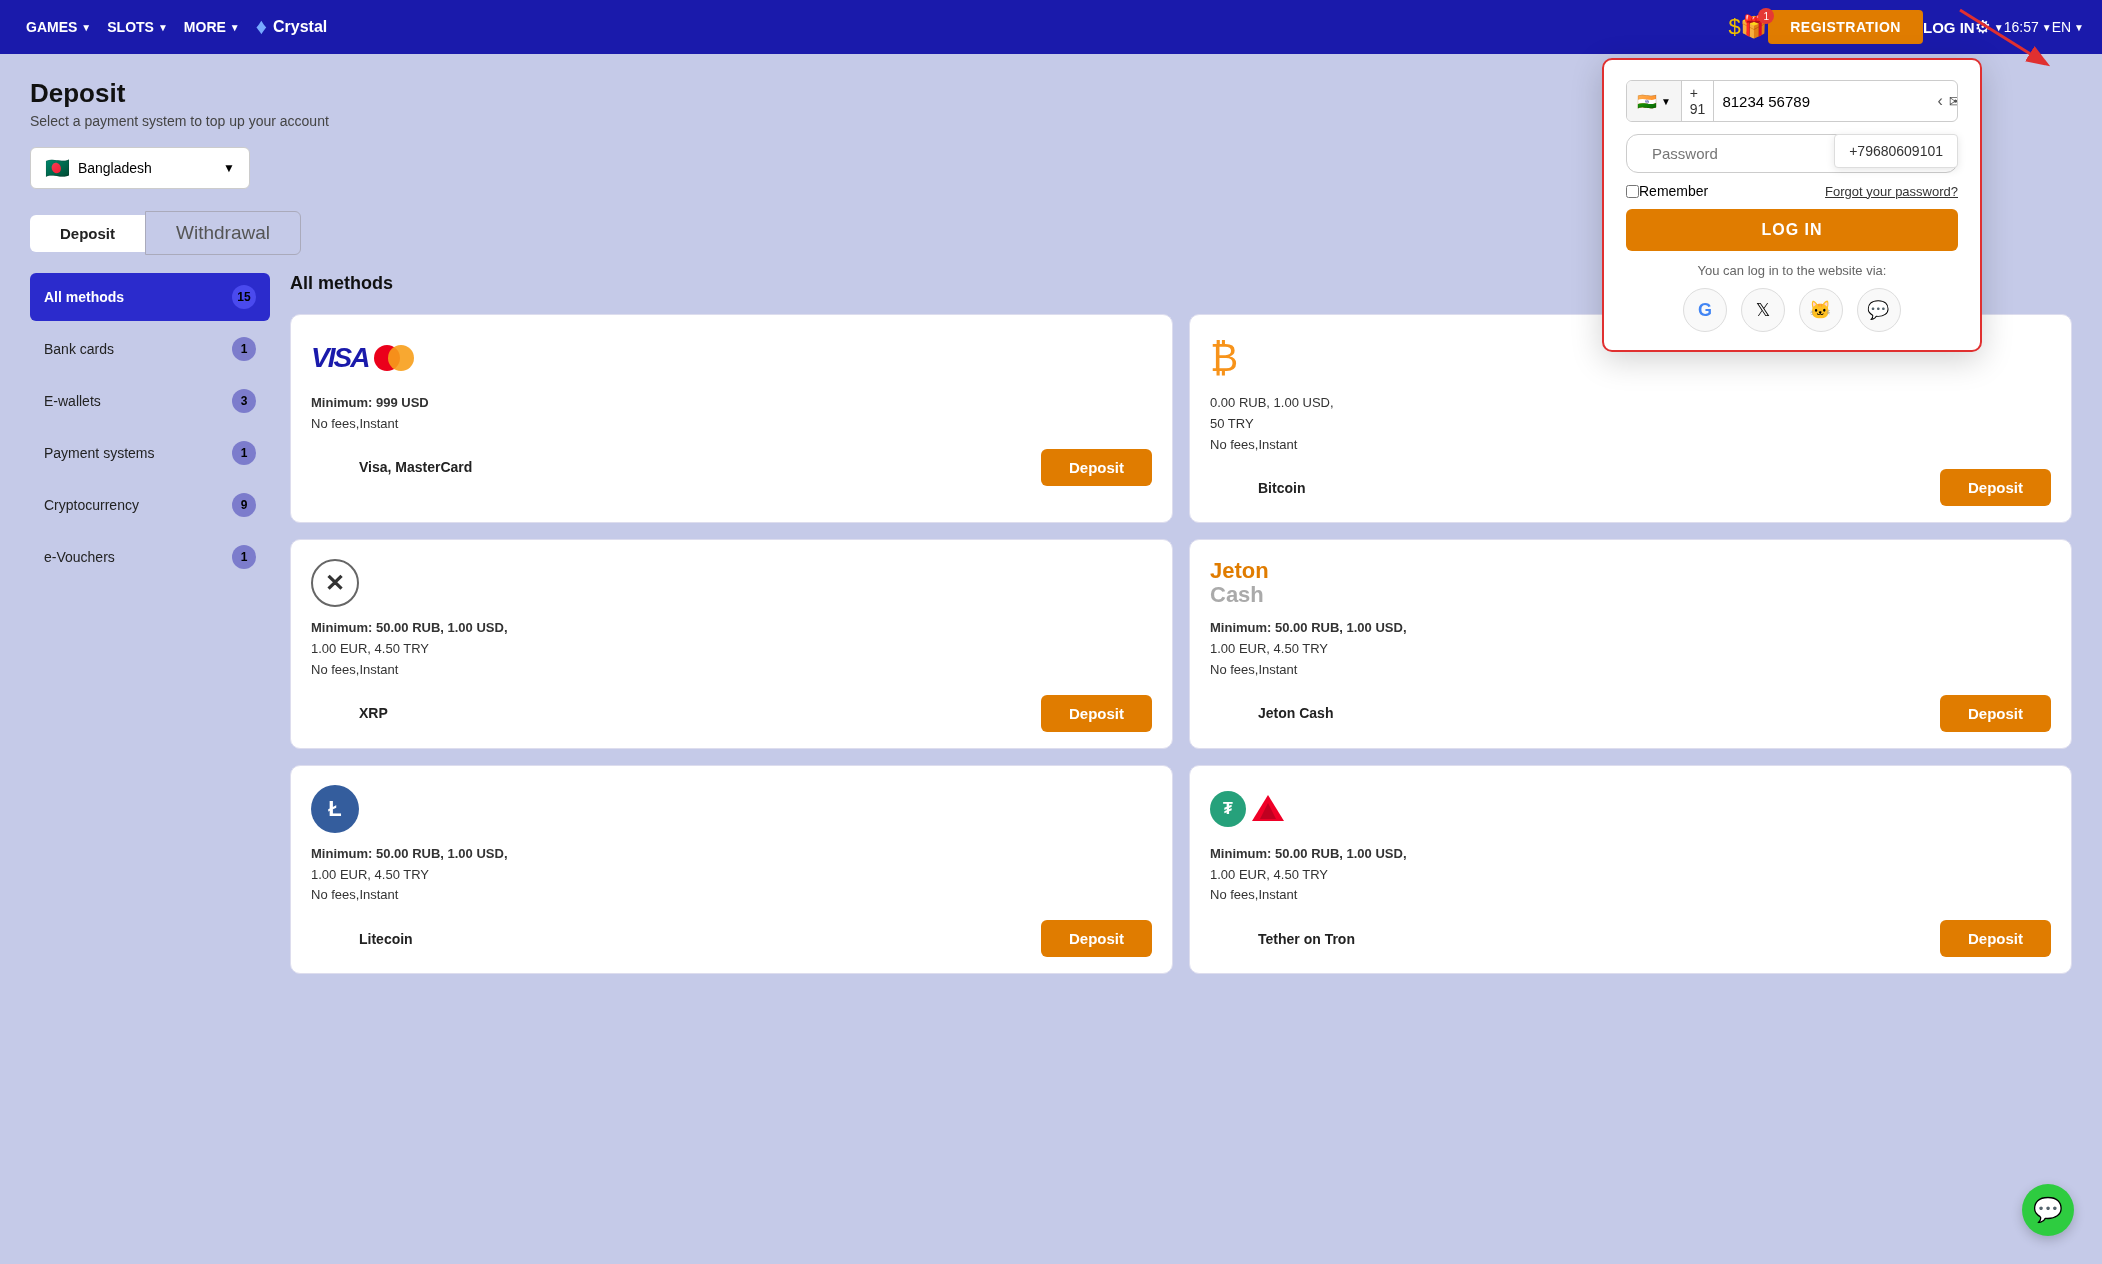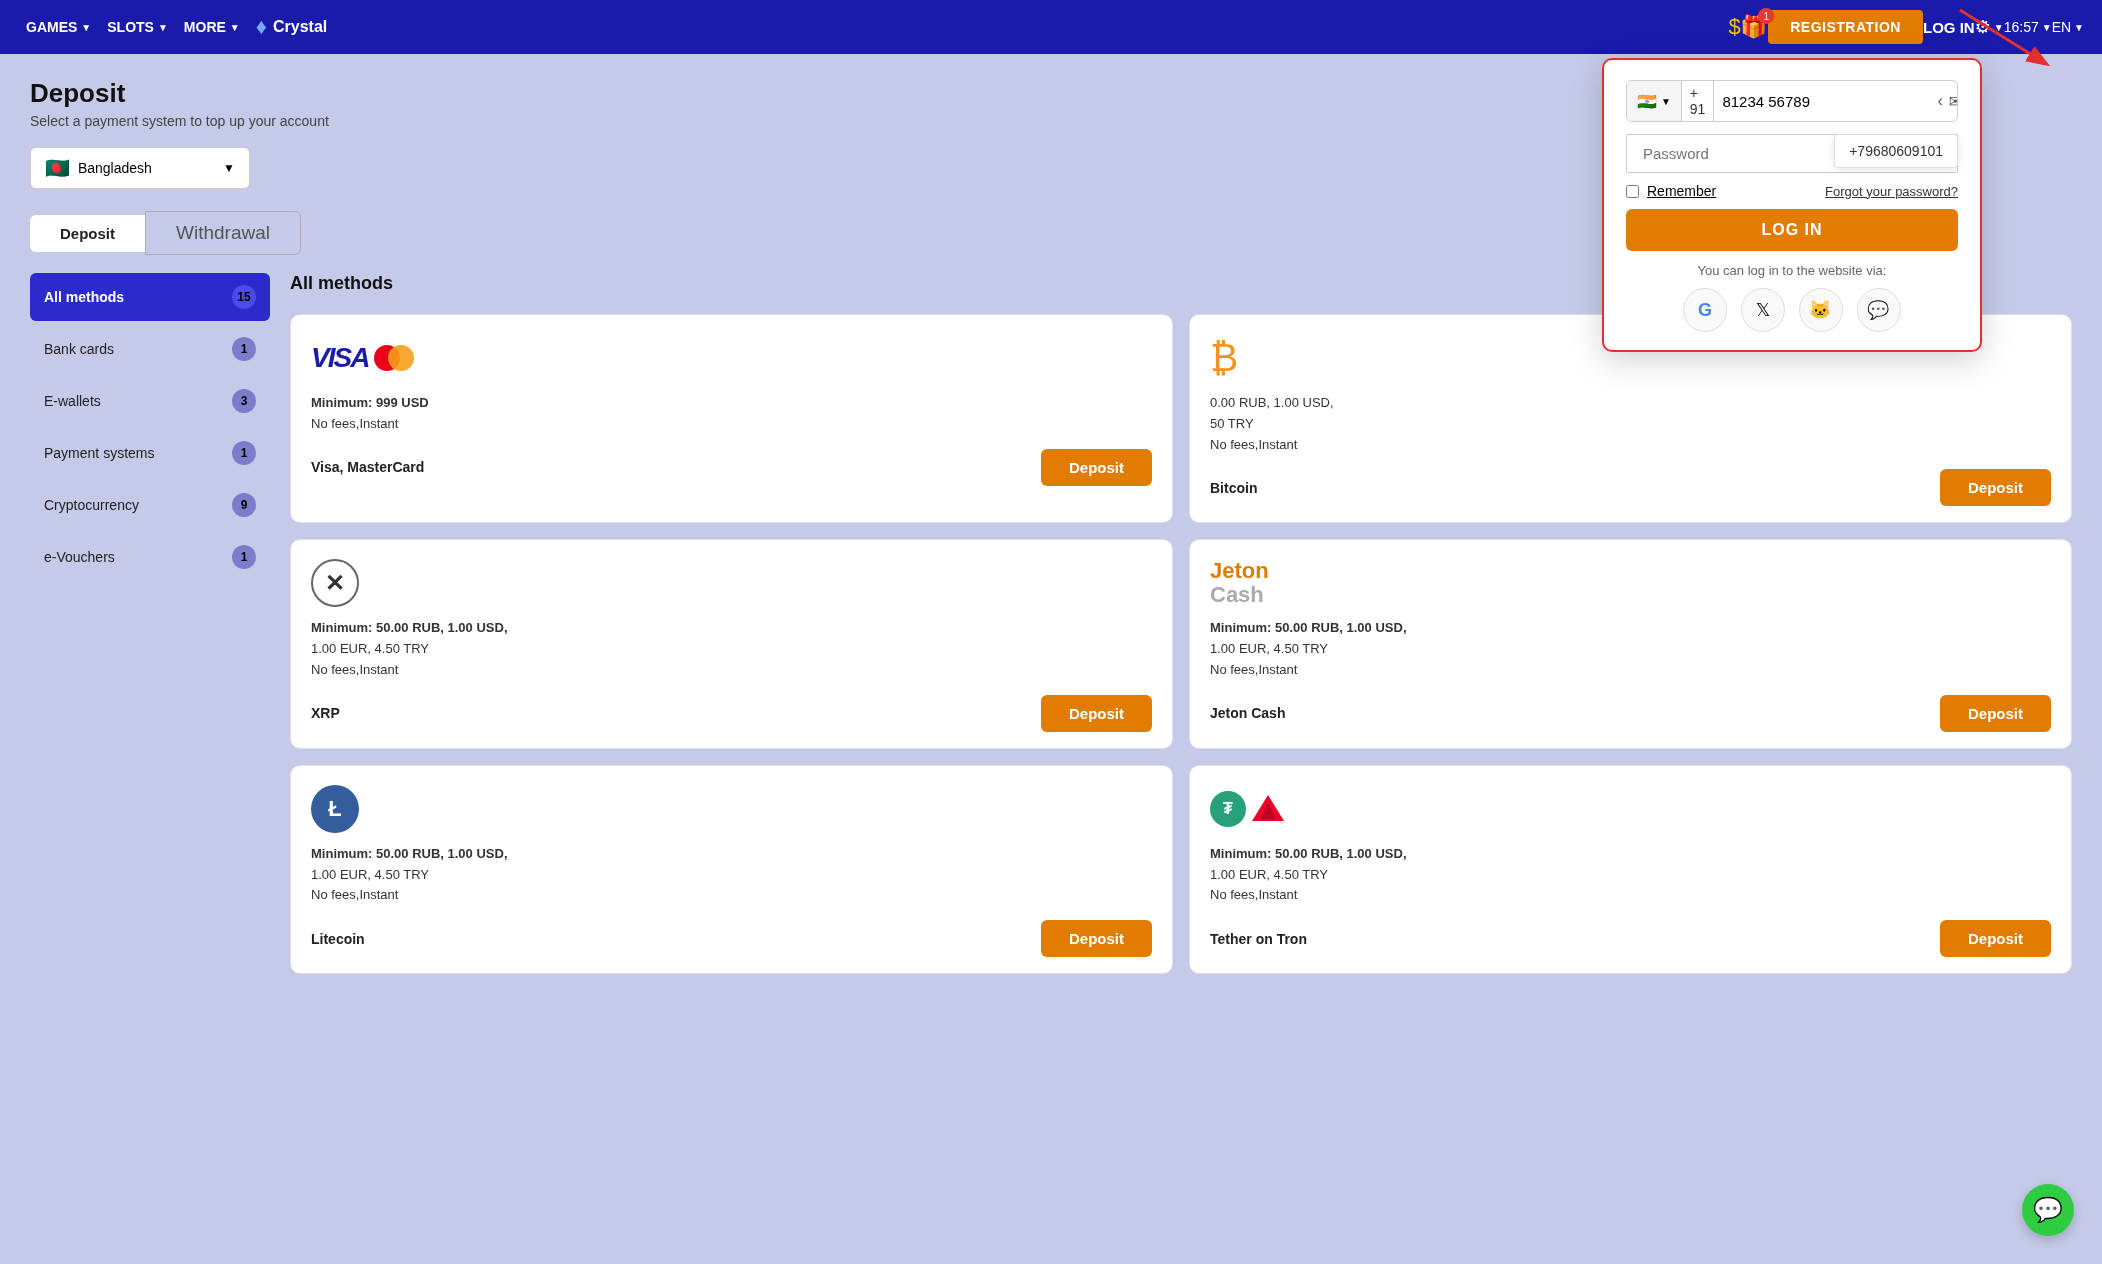--- a/index.html
+++ b/index.html
@@ -242,20 +242,21 @@
       font-size: 13px;
       color: #333;
       line-height: 1.6;
     }
     .payment-card-info .info-label { font-weight: bold; }
     .payment-card-footer {
       display: flex;
       align-items: center;
       justify-content: space-between;
       margin-top: 4px;
+      margin-left: 48px;
     }
     .payment-card-name {
       font-size: 14px;
       font-weight: bold;
       color: #222;
     }
     .btn-deposit {
       background: #e07c00;
       color: #fff;
       border: none;
@@ -414,22 +415,22 @@
       font-size: 16px;
       color: #555;
     }
     .modal-password-row {
       display: flex;
       margin-bottom: 4px;
       position: relative;
     }
     .modal-password-input {
       border: 1.5px solid #ccc;
-      border-radius: 2px;
-      padding: 10px 16px;
+      border-radius: 12px;
+      padding: 10px 25px;
       font-size: 15px;
       width: 100%;
       outline: none;
     }
     .phone-suggestion {
       position: absolute;
       right: 0;
       top: 0;
       background: #fff;
       border: 1px solid #ddd;
@@ -442,24 +443,22 @@
     }
     .modal-remember-row {
       display: flex;
       align-items: center;
       justify-content: space-between;
       margin: 10px 0;
     }
     .modal-remember-label {
       display: flex;
       align-items: center;
-      gap: 8px;
-      font-size: 14px;
-      cursor: pointer;
-      text-decoration: underline;
+      font-size: 14px;
+      cursor: pointer;
     }
     .modal-forgot {
       font-size: 13px;
       color: #333;
       text-decoration: underline;
       cursor: pointer;
     }
     .btn-login-modal {
       background: #e07c00;
       color: #fff;

